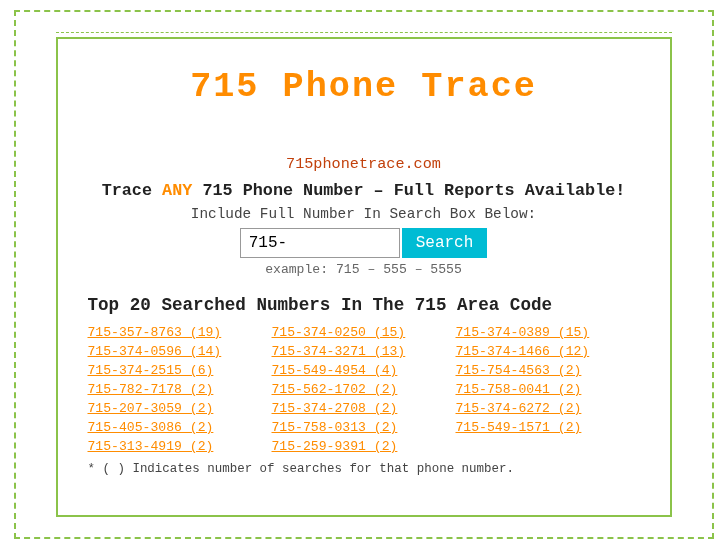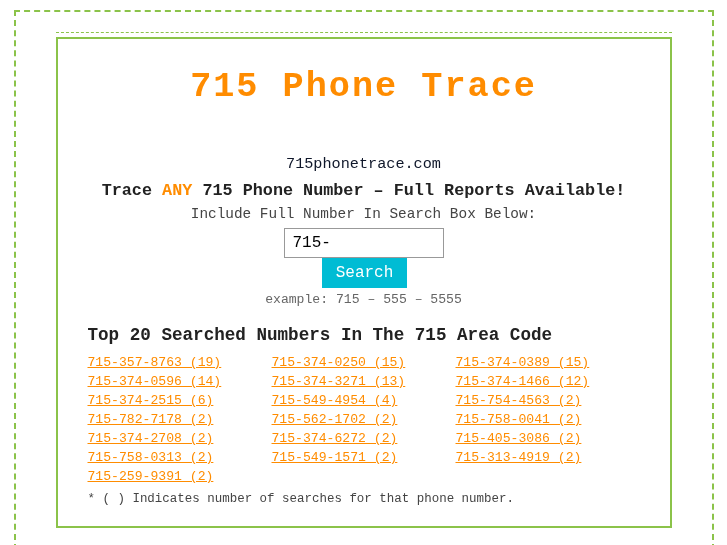--- a/index.html
+++ b/index.html
@@ -28,21 +28,21 @@
     .page-title {
       text-align: center;
       font-size: 2.2em;
       color: #ff8c00;
       font-weight: bold;
       letter-spacing: 2px;
       padding: 18px 0 18px 0;
     }
     .site-url {
       text-align: center;
-      color: #0f172a;
+      color: #c2410c;
       font-size: 0.95em;
       margin-top: 30px;
       margin-bottom: 8px;
     }
     .tagline {
       text-align: center;
       font-size: 1.05em;
       color: #222;
       font-weight: bold;
       margin-bottom: 6px;
@@ -54,21 +54,20 @@
       text-align: center;
       font-size: 0.9em;
       color: #444;
       margin-bottom: 6px;
     }
     .search-row {
       display: flex;
       justify-content: center;
       align-items: center;
       margin-bottom: 4px;
-      flex-direction: column;
     }
     .search-input {
       border: 1px solid #999;
       padding: 4px 8px;
       font-family: 'Courier New', Courier, monospace;
       font-size: 1em;
       width: 160px;
       height: 30px;
     }
     .search-button {
@@ -150,20 +149,21 @@
         <a class="number-link" href="#">715-374-0389 (15)</a>
         <a class="number-link" href="#">715-374-0596 (14)</a>
         <a class="number-link" href="#">715-374-3271 (13)</a>
         <a class="number-link" href="#">715-374-1466 (12)</a>
         <a class="number-link" href="#">715-374-2515 (6)</a>
         <a class="number-link" href="#">715-549-4954 (4)</a>
         <a class="number-link" href="#">715-754-4563 (2)</a>
         <a class="number-link" href="#">715-782-7178 (2)</a>
         <a class="number-link" href="#">715-562-1702 (2)</a>
         <a class="number-link" href="#">715-758-0041 (2)</a>
+        <a class="number-link" href="#">715-207-3059 (2)</a>
         <a class="number-link" href="#">715-374-2708 (2)</a>
         <a class="number-link" href="#">715-374-6272 (2)</a>
         <a class="number-link" href="#">715-405-3086 (2)</a>
         <a class="number-link" href="#">715-758-0313 (2)</a>
         <a class="number-link" href="#">715-549-1571 (2)</a>
         <a class="number-link" href="#">715-313-4919 (2)</a>
         <a class="number-link" href="#">715-259-9391 (2)</a>
       </div>
 
     <p class="footnote">* ( ) Indicates number of searches for that phone number.</p>

